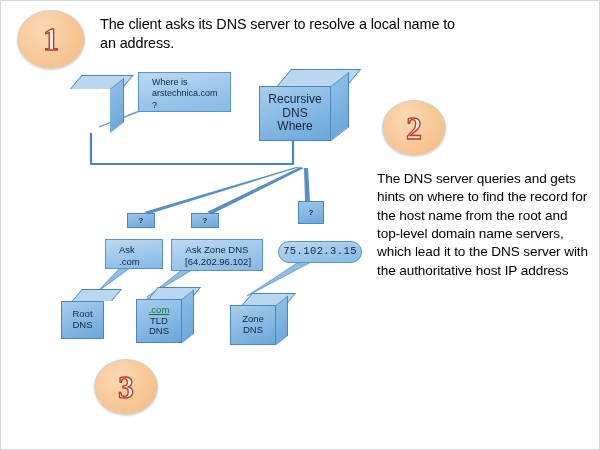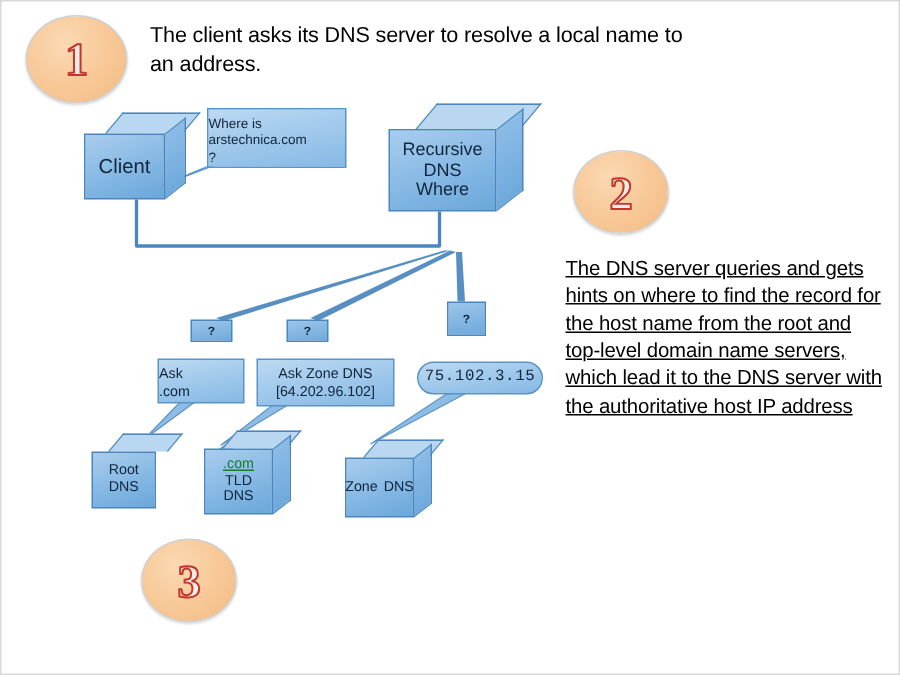--- a/index.html
+++ b/index.html
@@ -100,21 +100,21 @@
     text-decoration: underline;
   }
 
   
   .callout {
     position: absolute;
     background: linear-gradient(170deg, #bcd9f2 0%, #a2caec 45%, #86b9e4 100%);
     border: 1px solid #5a93c6;
     box-sizing: border-box;
     color: #10243b;
-    padding: 4px 0;
+    padding: 4px 13px;
     line-height: 1.25;
   }
   .callout.mono {
     font-family: "Liberation Mono", monospace;
     font-size: 10.5px;
     letter-spacing: 0.4px;
     display: flex;
     align-items: center;
     justify-content: center;
   }
@@ -160,23 +160,20 @@
     <polygon points="120,266 133,264 95,292" fill="#8dbde6" stroke="#5a93c6" stroke-width="0.8"></polygon>
     <polygon points="182,268 196,266 146,296" fill="#8dbde6" stroke="#5a93c6" stroke-width="0.8"></polygon>
     <polygon points="296,262 312,260 246,295" fill="#8dbde6" stroke="#5a93c6" stroke-width="0.8"></polygon>
 
     <polygon points="140,110 152,104 98,126" fill="#9ec6e8" stroke="#5a93c6" stroke-width="0.8"></polygon>
   </svg>
 
   <div class="cube" style="left:55px; top:74px; width:68px; height:58px;">
     <div class="face-top" style="width:52px; height:14px; transform: skewX(-40deg); transform-origin: bottom left; left:14px;"></div>
     <div class="face-side" style="width:14px; height:44px; transform: skewY(-38deg); transform-origin: top left; top:14px; right:0;"></div>
-    <div class="face-front" style="width:54px; height:44px; font-size:13.5px;">
-      <span class="cube-label">Client</span>
-    </div>
   </div>
 
   <div class="callout" style="left:137px; top:71px; width:93px; height:40px; font-size:9px;">
     <div>Where is</div>
     <div>arstechnica.com</div>
     <div>?</div>
   </div>
 
   <div class="cube" style="left:258px; top:68px; width:90px; height:72px;">
     <div class="face-top" style="width:70px; height:17px; transform: skewX(-40deg); transform-origin: bottom left; left:18px;"></div>
@@ -184,21 +181,21 @@
     <div class="face-front" style="width:72px; height:55px; font-size:12px; flex-direction:column;">
       <span class="cube-label">Recursive</span>
       <span class="cube-label">DNS</span>
       <span class="cube-label">Where</span>
     </div>
   </div>
 
   <div class="step-circle" style="left:381px; top:99px; width:62px; height:54px;">
     <span class="step-num">2</span>
   </div>
-  <div class="para para-2" style="left:376px; top:169px; width:212px;text-decoration:underline;">The DNS server queries and gets hints on where to find the record for the host name from the root and top-level domain name servers, which lead it to the DNS server with the authoritative host IP address</div>
+  <div class="para para-2" style="left:376px; top:169px; width:212px;">The DNS server queries and gets hints on where to find the record for the host name from the root and top-level domain name servers, which lead it to the DNS server with the authoritative host IP address</div>
 
   <div class="qtag" style="left:126px; top:212px; width:28px; height:15px;">
     <span>?</span>
   </div>
   <div class="qtag" style="left:190px; top:212px; width:28px; height:15px;">
     <span>?</span>
   </div>
   <div class="qtag" style="left:297px; top:200px; width:26px; height:23px;">
     <span>?</span>
   </div>
@@ -232,21 +229,21 @@
     <div class="face-front" style="width:46px; height:44px; font-size:9.5px; flex-direction:column;">
       <span class="cube-label tld-link">.com</span>
       <span class="cube-label">TLD</span>
       <span class="cube-label">DNS</span>
     </div>
   </div>
 
   <div class="cube" style="left:229px; top:292px; width:58px; height:52px;">
     <div class="face-top" style="width:44px; height:12px; transform: skewX(-40deg); transform-origin: bottom left; left:12px;"></div>
     <div class="face-side" style="width:12px; height:40px; transform: skewY(-38deg); transform-origin: top left; top:12px; right:0;"></div>
-    <div class="face-front" style="width:46px; height:40px; font-size:9.5px; flex-direction:row;">
+    <div class="face-front" style="width:46px; height:40px; font-size:9.5px; flex-direction:column;">
       <span class="cube-label">Zone</span>
       <span class="cube-label">DNS</span>
     </div>
   </div>
 
   <div class="step-circle" style="left:93px; top:358px; width:62px; height:54px;">
     <span class="step-num">3</span>
   </div>
 
 </div>

